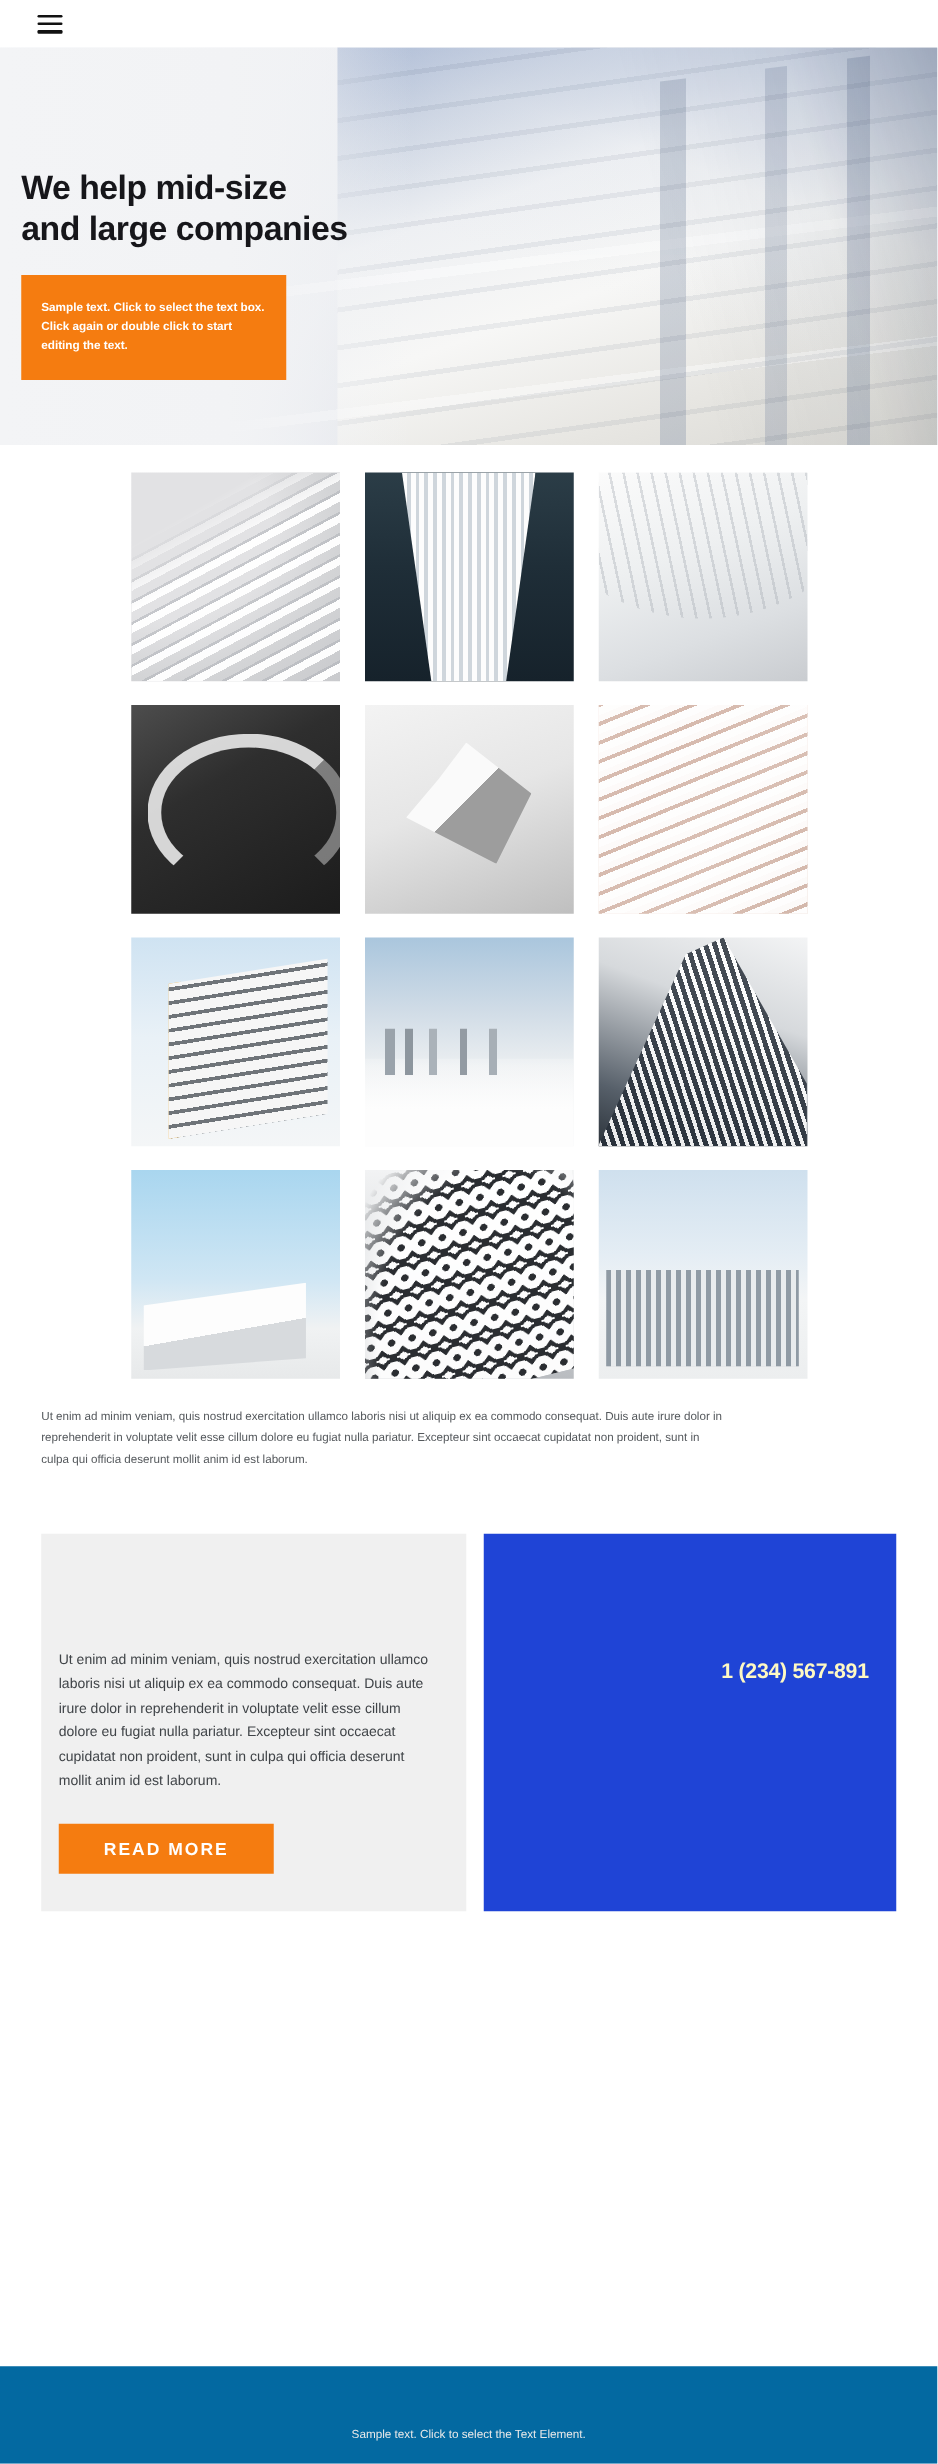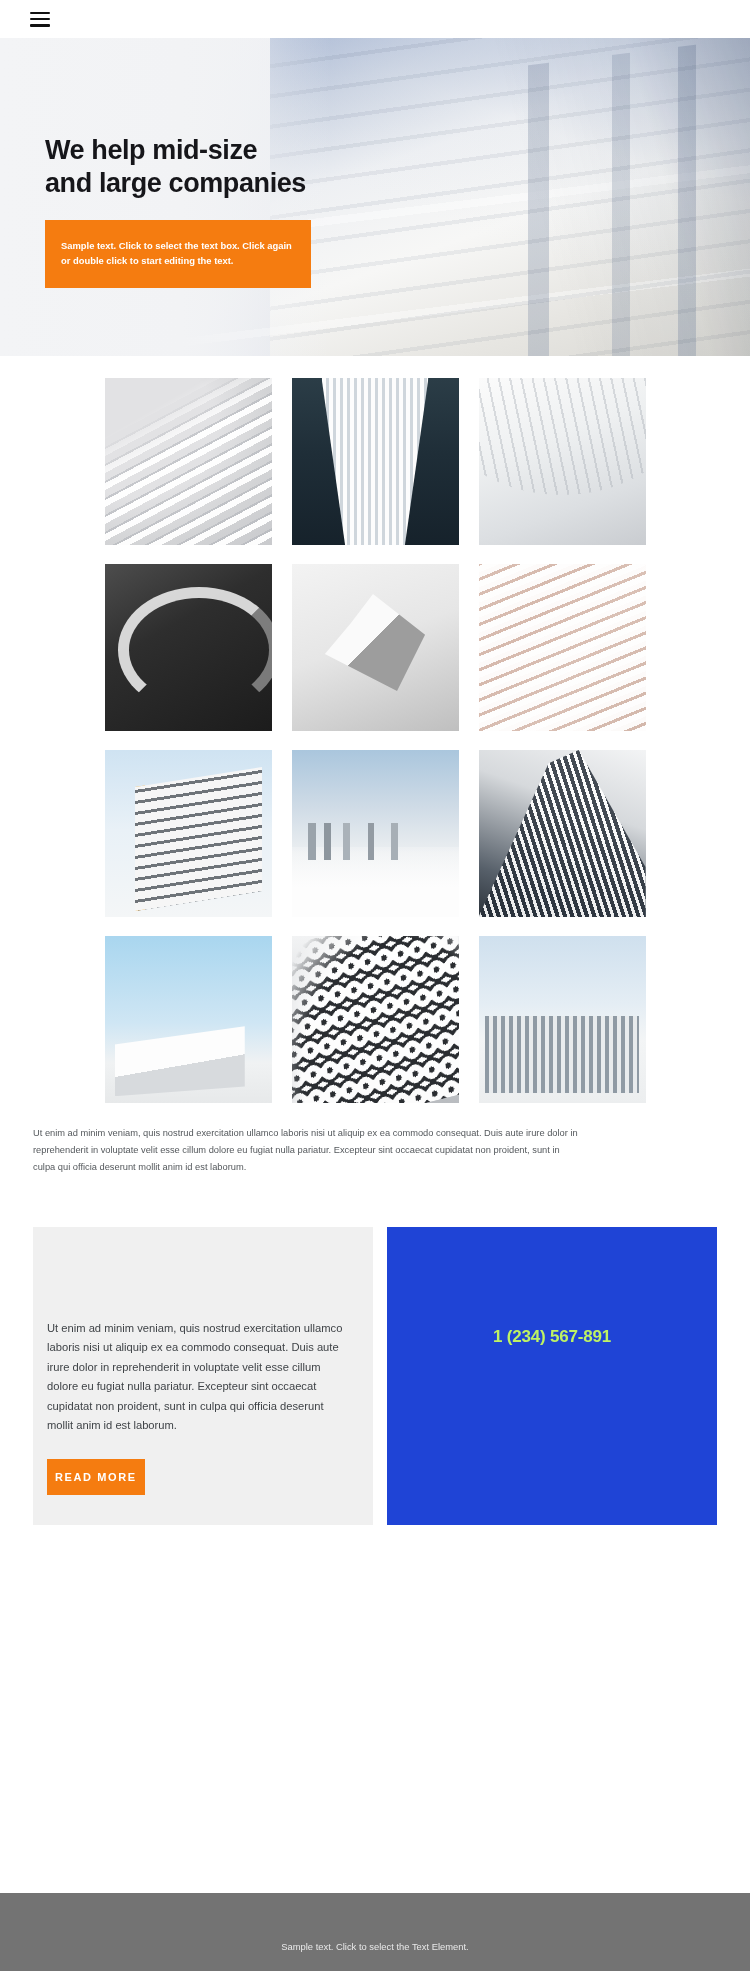--- a/index.html
+++ b/index.html
@@ -49,27 +49,27 @@
     content:""; position:absolute; inset:0;
     background:
       linear-gradient(255deg, rgba(40,55,80,0.30) 0%, rgba(40,55,80,0.06) 22%, rgba(255,255,255,0) 46%),
       repeating-linear-gradient(172deg, rgba(255,255,255,0.0) 0 26px, rgba(120,130,150,0.13) 26px 30px);
     mix-blend-mode:multiply; opacity:.8;
   }
   .hero-fade {
     position:absolute; left:0; top:0; width:330px; height:318px;
     background:linear-gradient(90deg,#f3f4f6 0%,#f2f3f5 55%, rgba(242,243,245,0.0) 100%);
   }
-  .hero-inner { position:absolute; left:45px; top:96px; width:330px; z-index:4; }
+  .hero-inner { position:absolute; left:17px; top:96px; width:330px; z-index:4; }
   .hero-title {
     font-size:27px; line-height:1.22; font-weight:bold; color:#16161a;
     letter-spacing:-0.4px; white-space:pre-line;
   }
   .hero-box {
-    margin-top:20px; width:266px; background:#f57c10; color:#ffffff;
+    margin-top:20px; width:212px; background:#f57c10; color:#ffffff;
     padding:18px 12px 20px 16px; font-size:9.4px; font-weight:bold; line-height:1.62;
   }
 
   
   .gallery {
     width:750px; padding:22px 0 0 0; background:#fff;
     display:grid; grid-template-columns:repeat(3, 167px);
     gap:19px 20px; justify-content:center;
   }
   .tile { width:167px; height:167px; overflow:hidden; position:relative; }
@@ -152,34 +152,34 @@
   .cards {
     margin-top:50px; width:750px; padding:0 33px;
     display:flex; gap:14px; align-items:stretch;
   }
   .card-gray {
     width:340px; background:#f0f0f0; padding:92px 30px 30px 14px;
   }
   .card-gray p { font-size:11.2px; line-height:1.74; color:#3f4347; }
   .read-more {
     margin-top:24px; display:inline-block; background:#f57c10; color:#fff;
-    font-size:11px; font-weight:bold; letter-spacing:1.6px;
-    padding:12px 8px; cursor:pointer; border:none;
+    font-size:14px; font-weight:bold; letter-spacing:1.6px;
+    padding:12px 36px; cursor:pointer; border:none;
   }
   .card-blue {
-    flex:1; background:#1f44d6; color:#bef264; text-align:center;
+    flex:1; background:#1f44d6; color:#fef9c3; text-align:right;
     padding:96px 22px 0 22px;
   }
   .phone { font-size:17px; font-weight:bold; line-height:1.62; letter-spacing:-0.2px; }
   .addr { margin-top:48px; font-size:10.6px; font-weight:bold; line-height:1.6; }
 
   
   .footer {
     position:absolute; left:0; bottom:0; width:750px; height:78px;
-    background:#737373; color:#e9e9e9;
+    background:#0369a1; color:#e9e9e9;
     display:flex; align-items:center; justify-content:center; padding-top:28px;
   }
   .footer span { font-size:9.4px; }
 </style>
 </head>
 <body>
 
 <div class="topbar">
   <div class="burger">
     <i></i>

